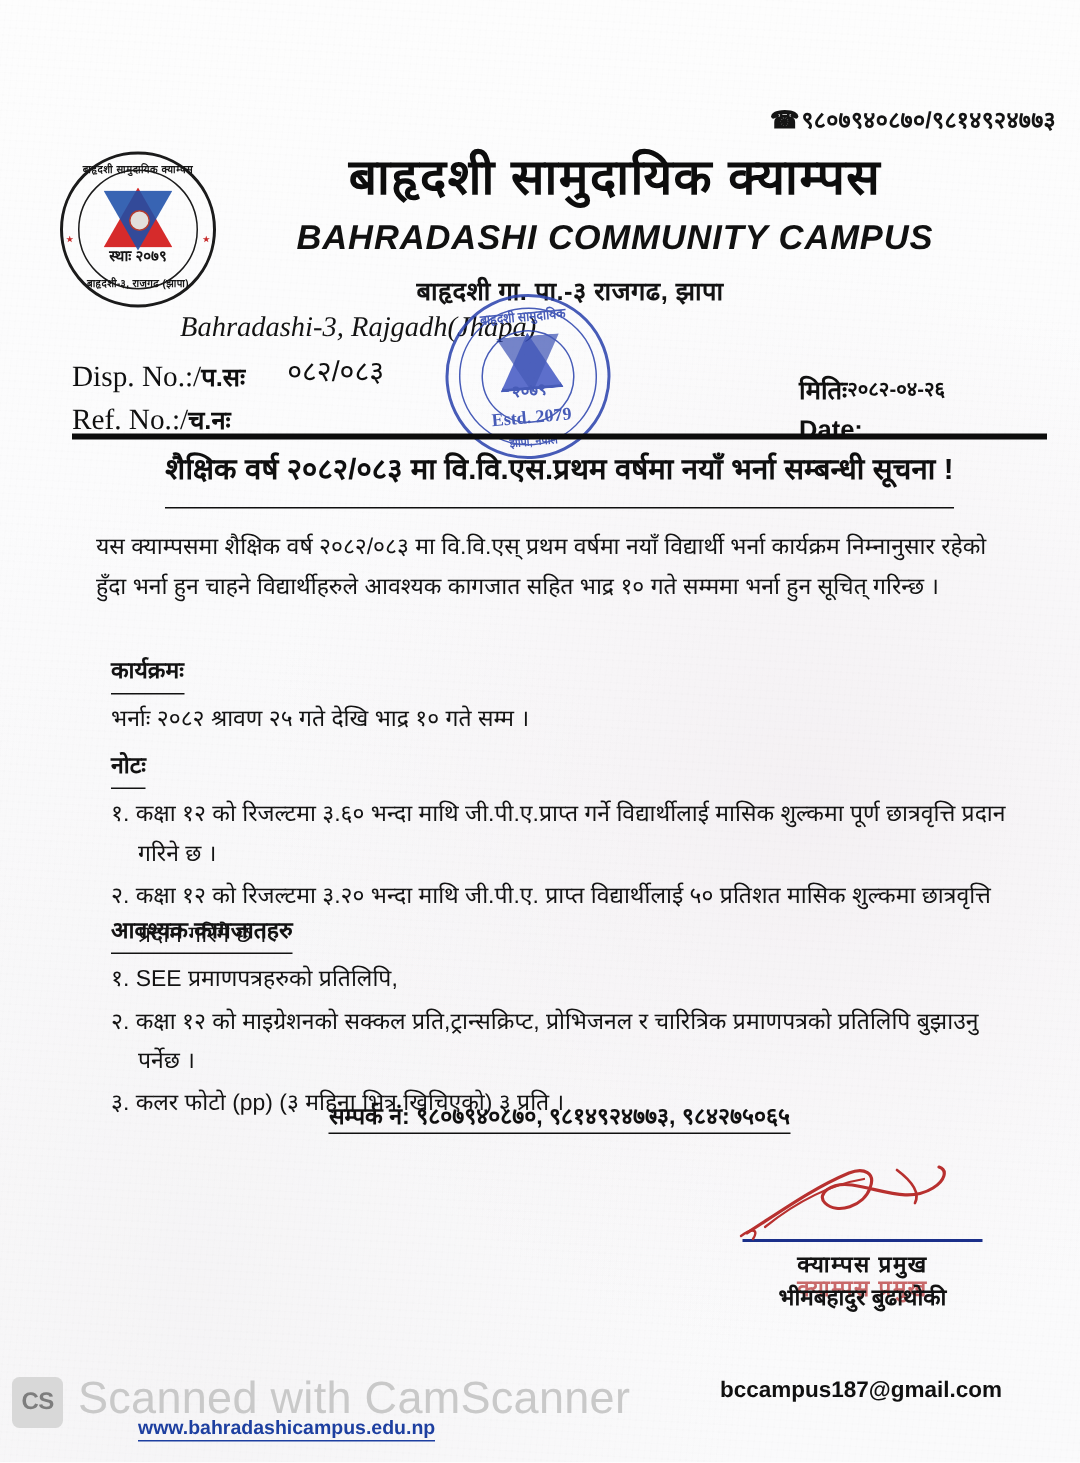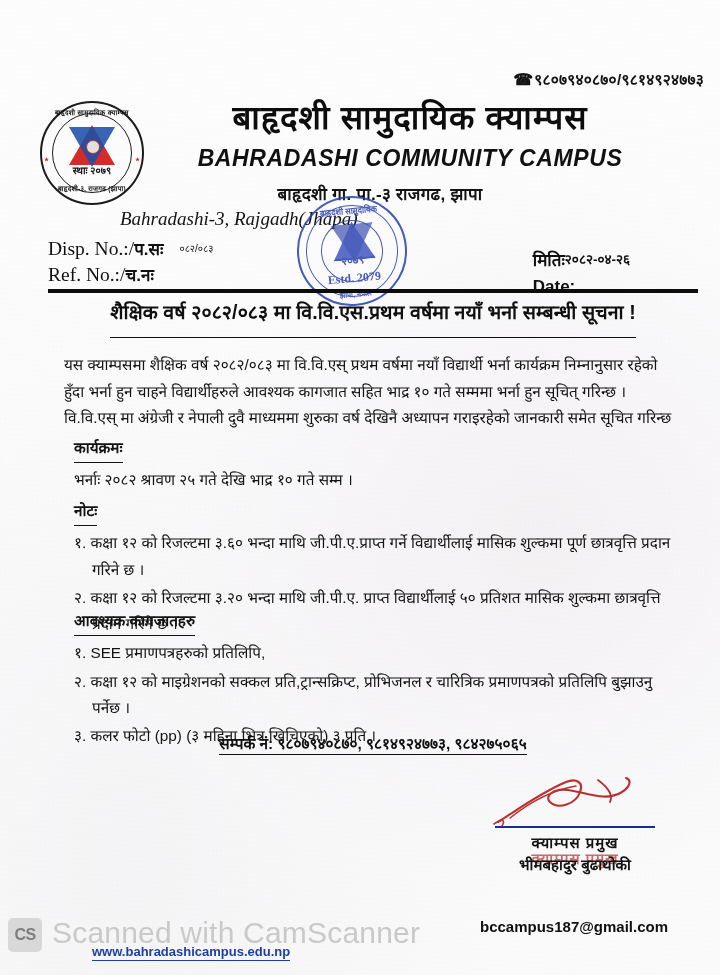--- a/index.html
+++ b/index.html
@@ -215,22 +215,22 @@
   .meta-row {
     font-family: "Liberation Serif", serif;
     font-size: 19.5px;
     color: #101010;
     line-height: 1.35;
     white-space: nowrap;
   }
   .meta-row .lbl-nep { font-family:"Liberation Sans",sans-serif; font-weight:700; font-size:17px; }
   .meta-row .val {
     font-family:"Liberation Sans",sans-serif;
-    font-size: 10px;
-    margin-left: 16px;
+    font-size: 19px;
+    margin-left: 28px;
     vertical-align: 3px;
   }
   .meta-right { position: absolute; right: 62px; top: 12px; text-align: left; }
   .meta-right .mr-row {
     font-family:"Liberation Sans",sans-serif;
     font-size: 17px;
     font-weight: 700;
     color: #101010;
     line-height: 1.55;
     white-space: nowrap;
@@ -471,21 +471,20 @@
 
   <div class="rule"></div>
 
   <div class="doc-title">
     <span>शैक्षिक वर्ष २०८२/०८३ मा वि.वि.एस.प्रथम वर्षमा नयाँ भर्ना सम्बन्धी सूचना !</span>
   </div>
 
   <div class="body-p">
     <span class="sec-line">यस क्याम्पसमा शैक्षिक वर्ष २०८२/०८३ मा वि.वि.एस् प्रथम वर्षमा नयाँ विद्यार्थी भर्ना कार्यक्रम निम्नानुसार रहेको</span>
     <span class="sec-line">हुँदा भर्ना हुन चाहने विद्यार्थीहरुले आवश्यक कागजात सहित भाद्र १० गते सम्ममा भर्ना हुन सूचित् गरिन्छ ।</span>
-    <span class="sec-line">वि.वि.एस् मा अंग्रेजी र नेपाली दुवै माध्यममा शुरुका वर्ष देखिनै अध्यापन गराइरहेको जानकारी समेत सूचित गरिन्छ</span>
   </div>
 
   <div class="sec" id="sec-program">
     <span class="sec-head">कार्यक्रमः</span>
     <span class="sec-line">भर्नाः २०८२ श्रावण २५ गते देखि भाद्र १० गते सम्म ।</span>
   </div>
 
   <div class="sec" id="sec-note">
     <span class="sec-head">नोटः</span>
     <span class="sec-li">१. कक्षा १२ को रिजल्टमा ३.६० भन्दा माथि जी.पी.ए.प्राप्त गर्ने विद्यार्थीलाई मासिक शुल्कमा पूर्ण छात्रवृत्ति प्रदान गरिने छ ।</span>

